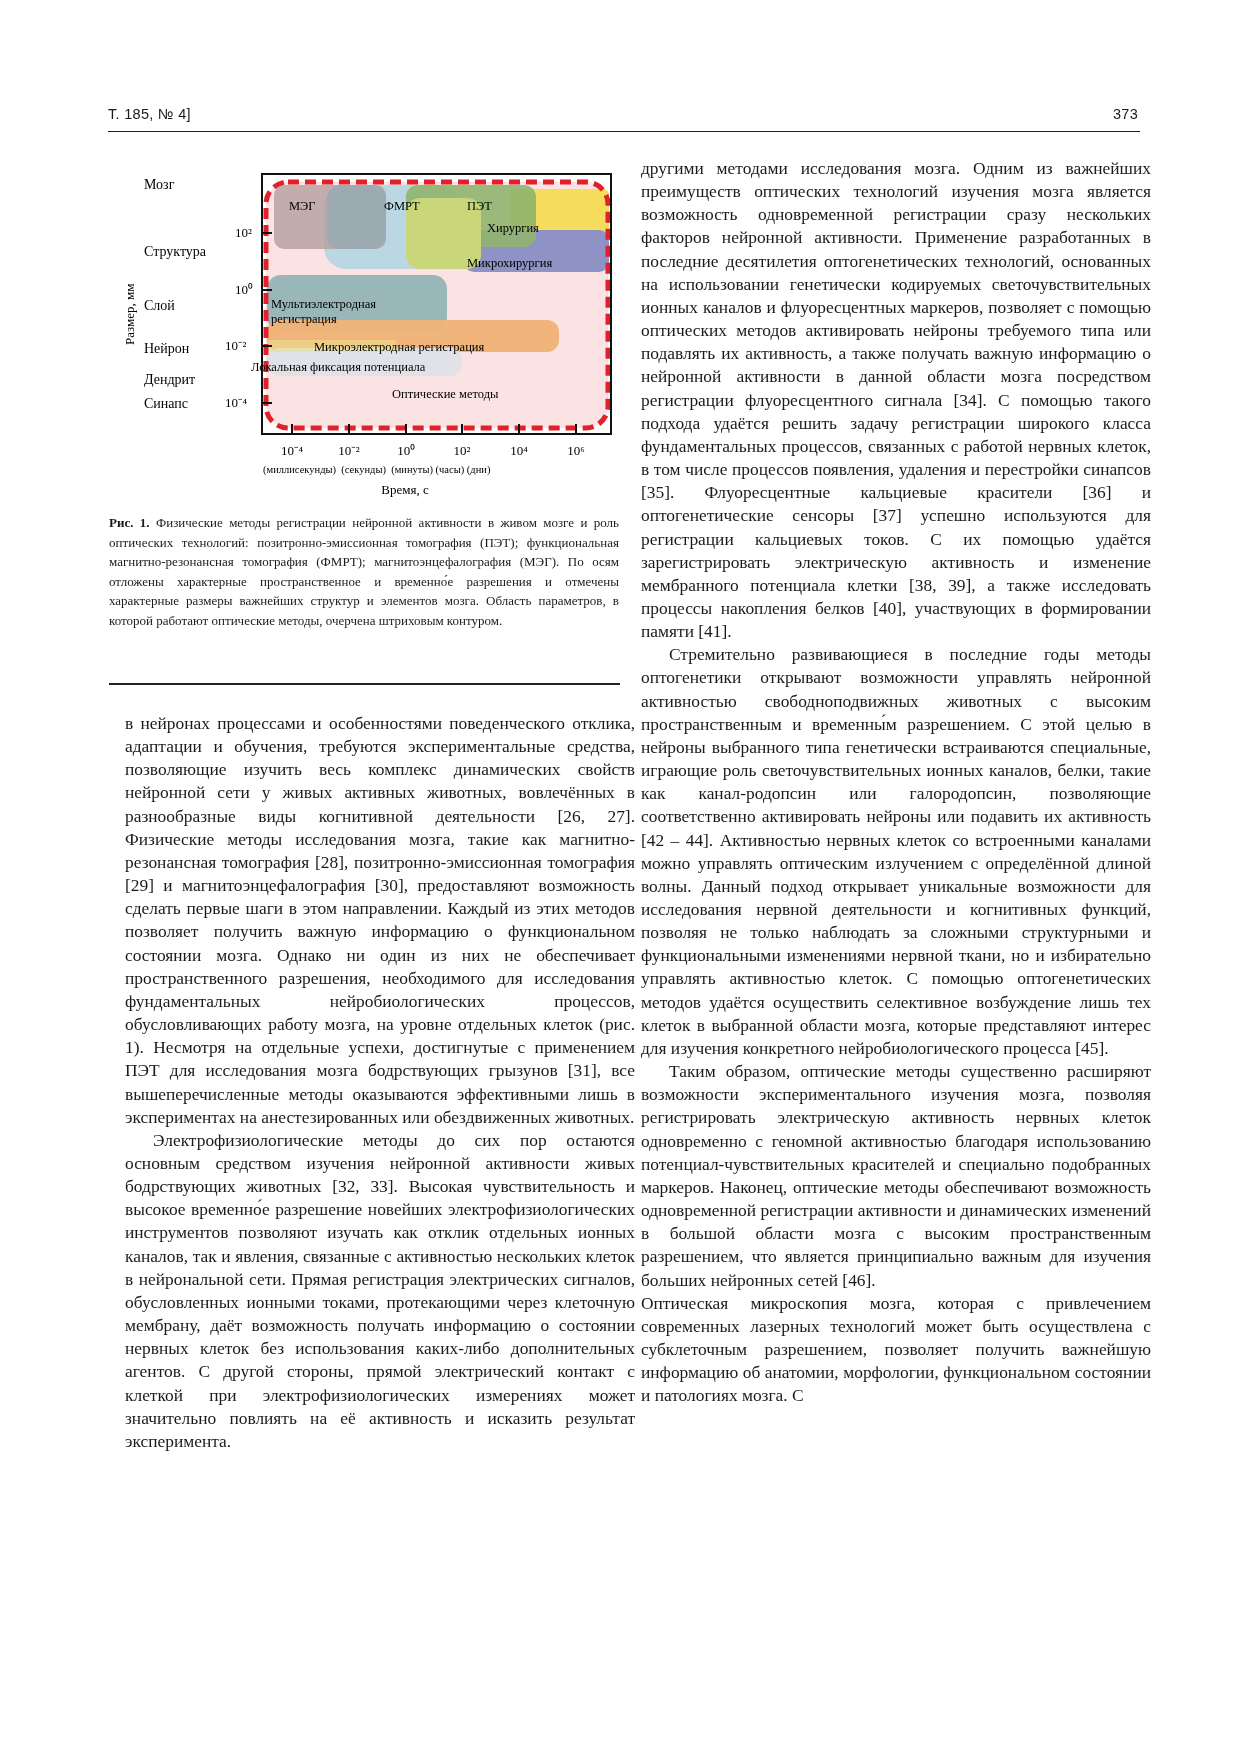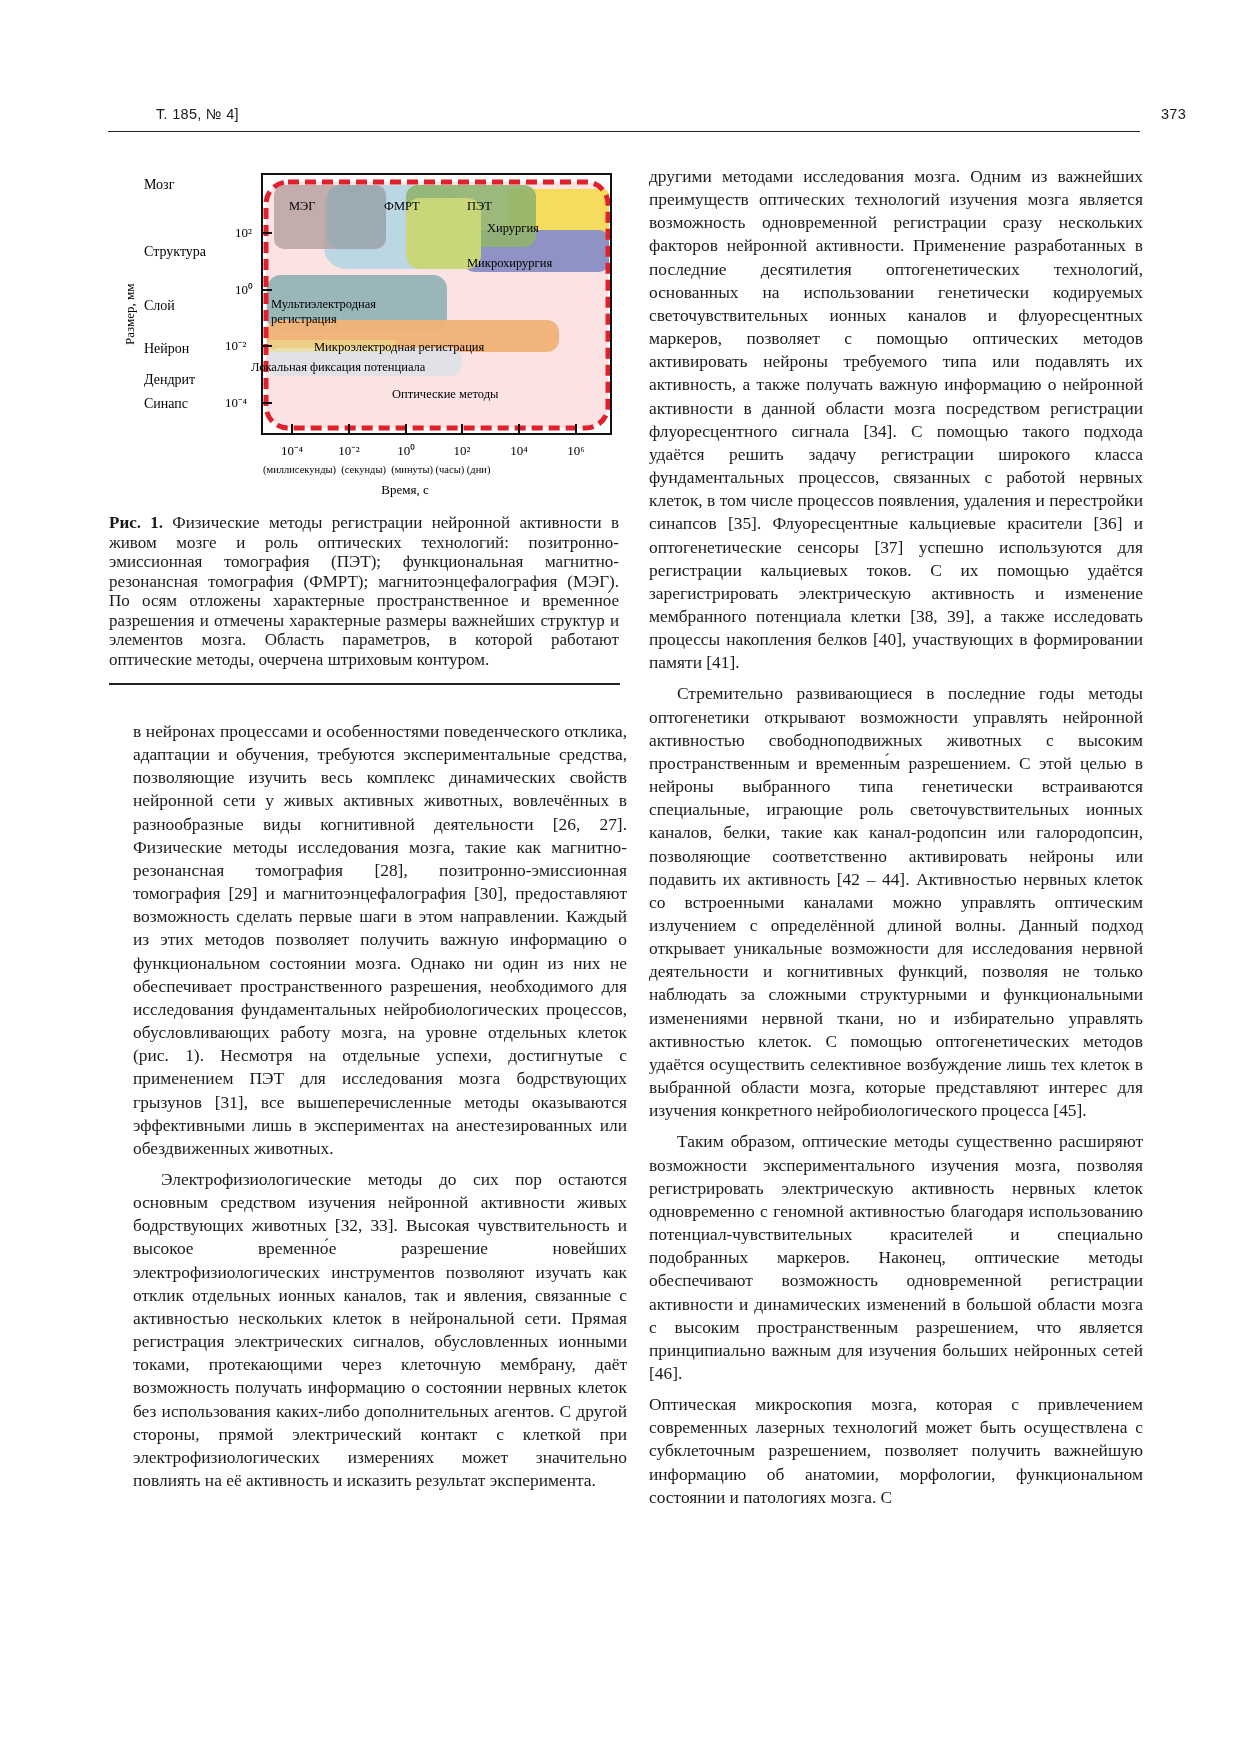--- a/index.html
+++ b/index.html
@@ -1,30 +1,30 @@
 <!DOCTYPE html>
 <html><head>
 <meta charset="utf-8">
 <style>
   html, body { margin:0; padding:0; background:#ffffff; }
   body { width:1240px; height:1754px; position:relative; font-family:"Liberation Serif", "DejaVu Serif", serif; color:#1a1a1a; }
-  .running-head { position:absolute; left:108px; top:104px; width:1030px; height:24px; font-family:"Liberation Sans", "DejaVu Sans", sans-serif; font-size:14.5px; letter-spacing:0.3px;margin-left:48px; }
+  .running-head { position:absolute; left:108px; top:104px; width:1030px; height:24px; font-family:"Liberation Sans", "DejaVu Sans", sans-serif; font-size:14.5px; letter-spacing:0.3px; }
   .running-head .vol { position:absolute; left:0; top:2px; }
   .running-head .title { position:absolute; left:135px; top:2px; letter-spacing:0.9px; }
   .running-head .page { position:absolute; right:0; top:2px; }
   .head-rule { position:absolute; left:108px; top:131px; width:1032px; height:1px; background:#222; }
 
   .col { position:absolute; width:510px; font-size:17.4px; line-height:23.15px; text-align:justify; hyphens:manual; }
-  .col p { margin:8px; text-indent:0; }
+  .col p { margin:0; text-indent:0; }
   .col p.ind { text-indent:28px; }
   .col-left { left:125px; top:712px; }
   .col-right { left:641px; top:157px; }
 
   .figure { position:absolute; left:109px; top:160px; width:510px; height:520px; }
-  .caption { position:absolute; left:109px; top:513px; width:510px; font-family:"Liberation Serif", serif; font-size:17px; line-height:19.5px; text-align:justify; }
+  .caption { position:absolute; left:109px; top:513px; width:510px; font-family:"Liberation Serif", serif; font-size:13px; line-height:19.5px; text-align:justify; }
   .caption .lead { font-weight:bold; }
   .fig-rule { position:absolute; left:109px; top:683px; width:511px; height:2px; background:#222; }
 
   .section-h { font-weight:bold; }
   svg text { font-family:"Liberation Serif", serif; }
 </style>
 </head>
 <body>
 
 <div class="running-head">

